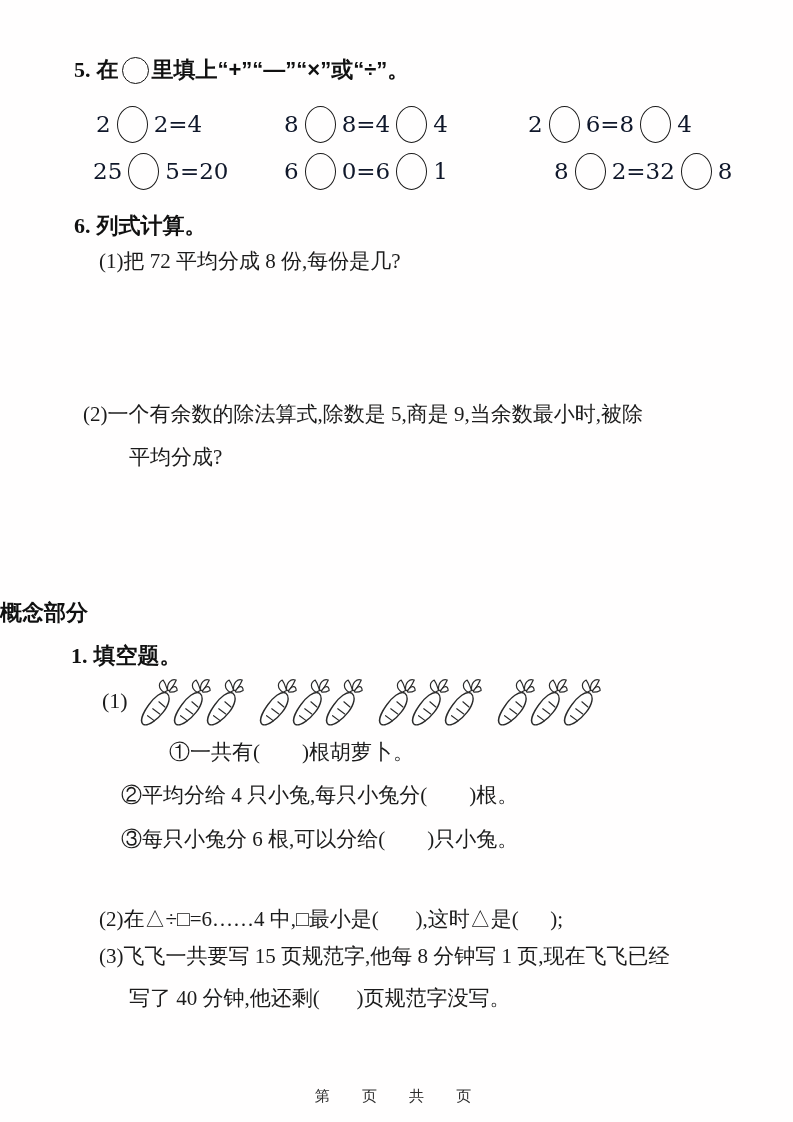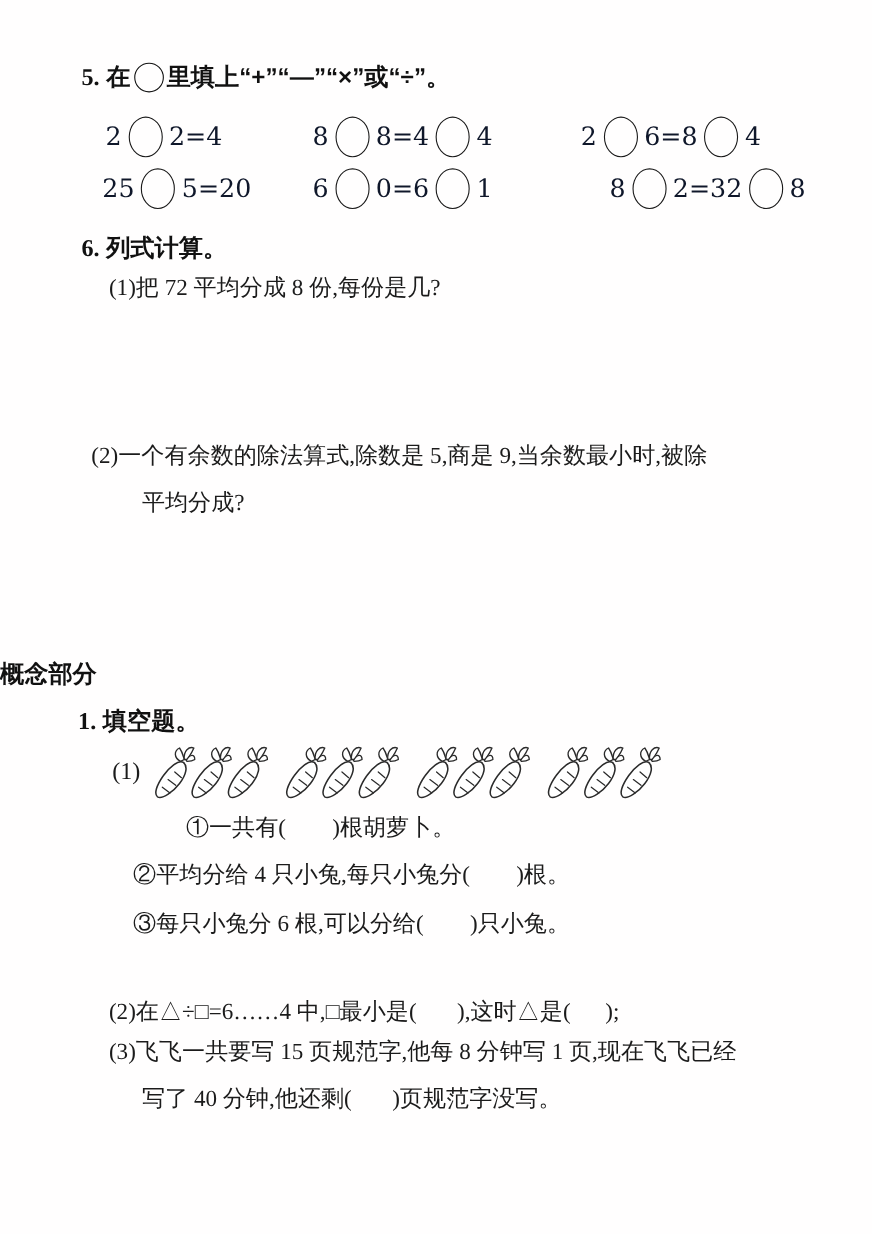--- a/index.html
+++ b/index.html
@@ -235,14 +235,15 @@
         </svg></span></div>
 
   <div class="abs bodyline" id="q1-sub1">①一共有(        )根胡萝卜。</div>
   <div class="abs bodyline" id="q1-sub2">②平均分给 4 只小兔,每只小兔分(        )根。</div>
   <div class="abs bodyline" id="q1-sub3">③每只小兔分 6 根,可以分给(        )只小兔。</div>
 
   <div class="abs bodyline" id="q1-part2-l1">(2)在△÷□=6……4 中,□最小是(       ),这时△是(      );</div>
   <div class="abs bodyline" id="q1-part3-l1">(3)飞飞一共要写 15 页规范字,他每 8 分钟写 1 页,现在飞飞已经</div>
   <div class="abs bodyline" id="q1-part3-l2">写了 40 分钟,他还剩(       )页规范字没写。</div>
 
+  <div class="abs footer" id="page-footer">第 页 共 页</div>
 
 </div>
 
 </body></html>

